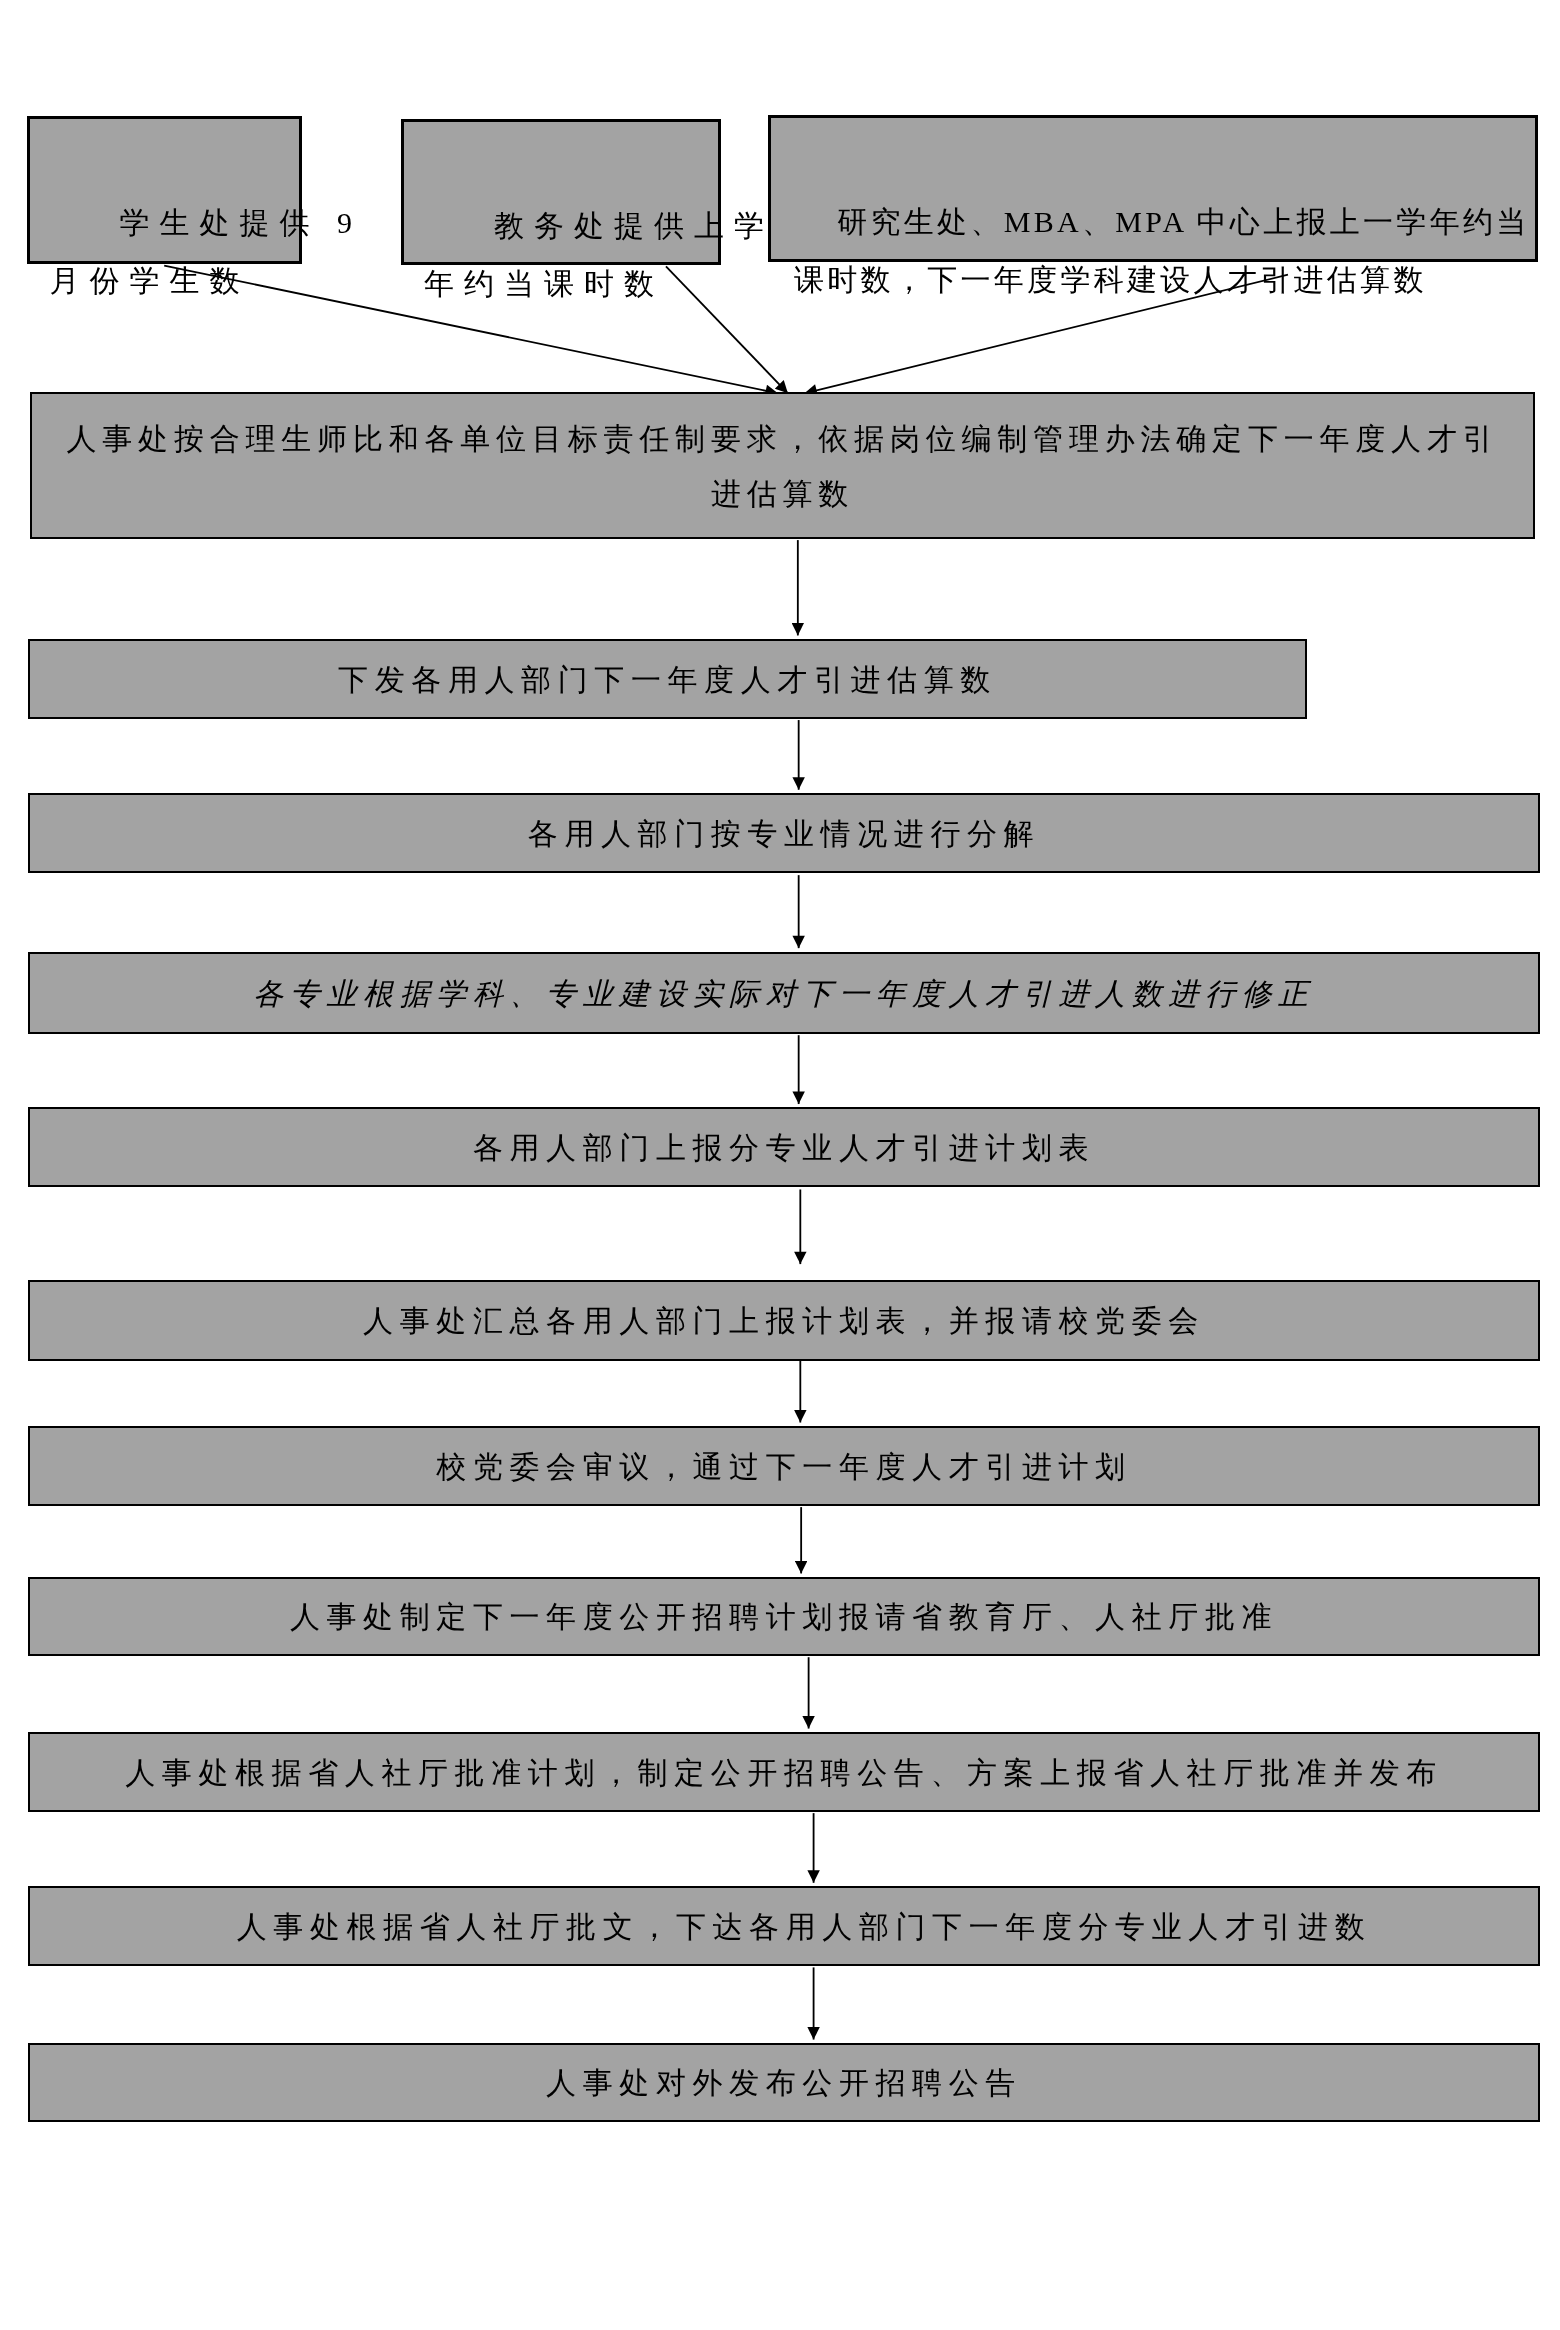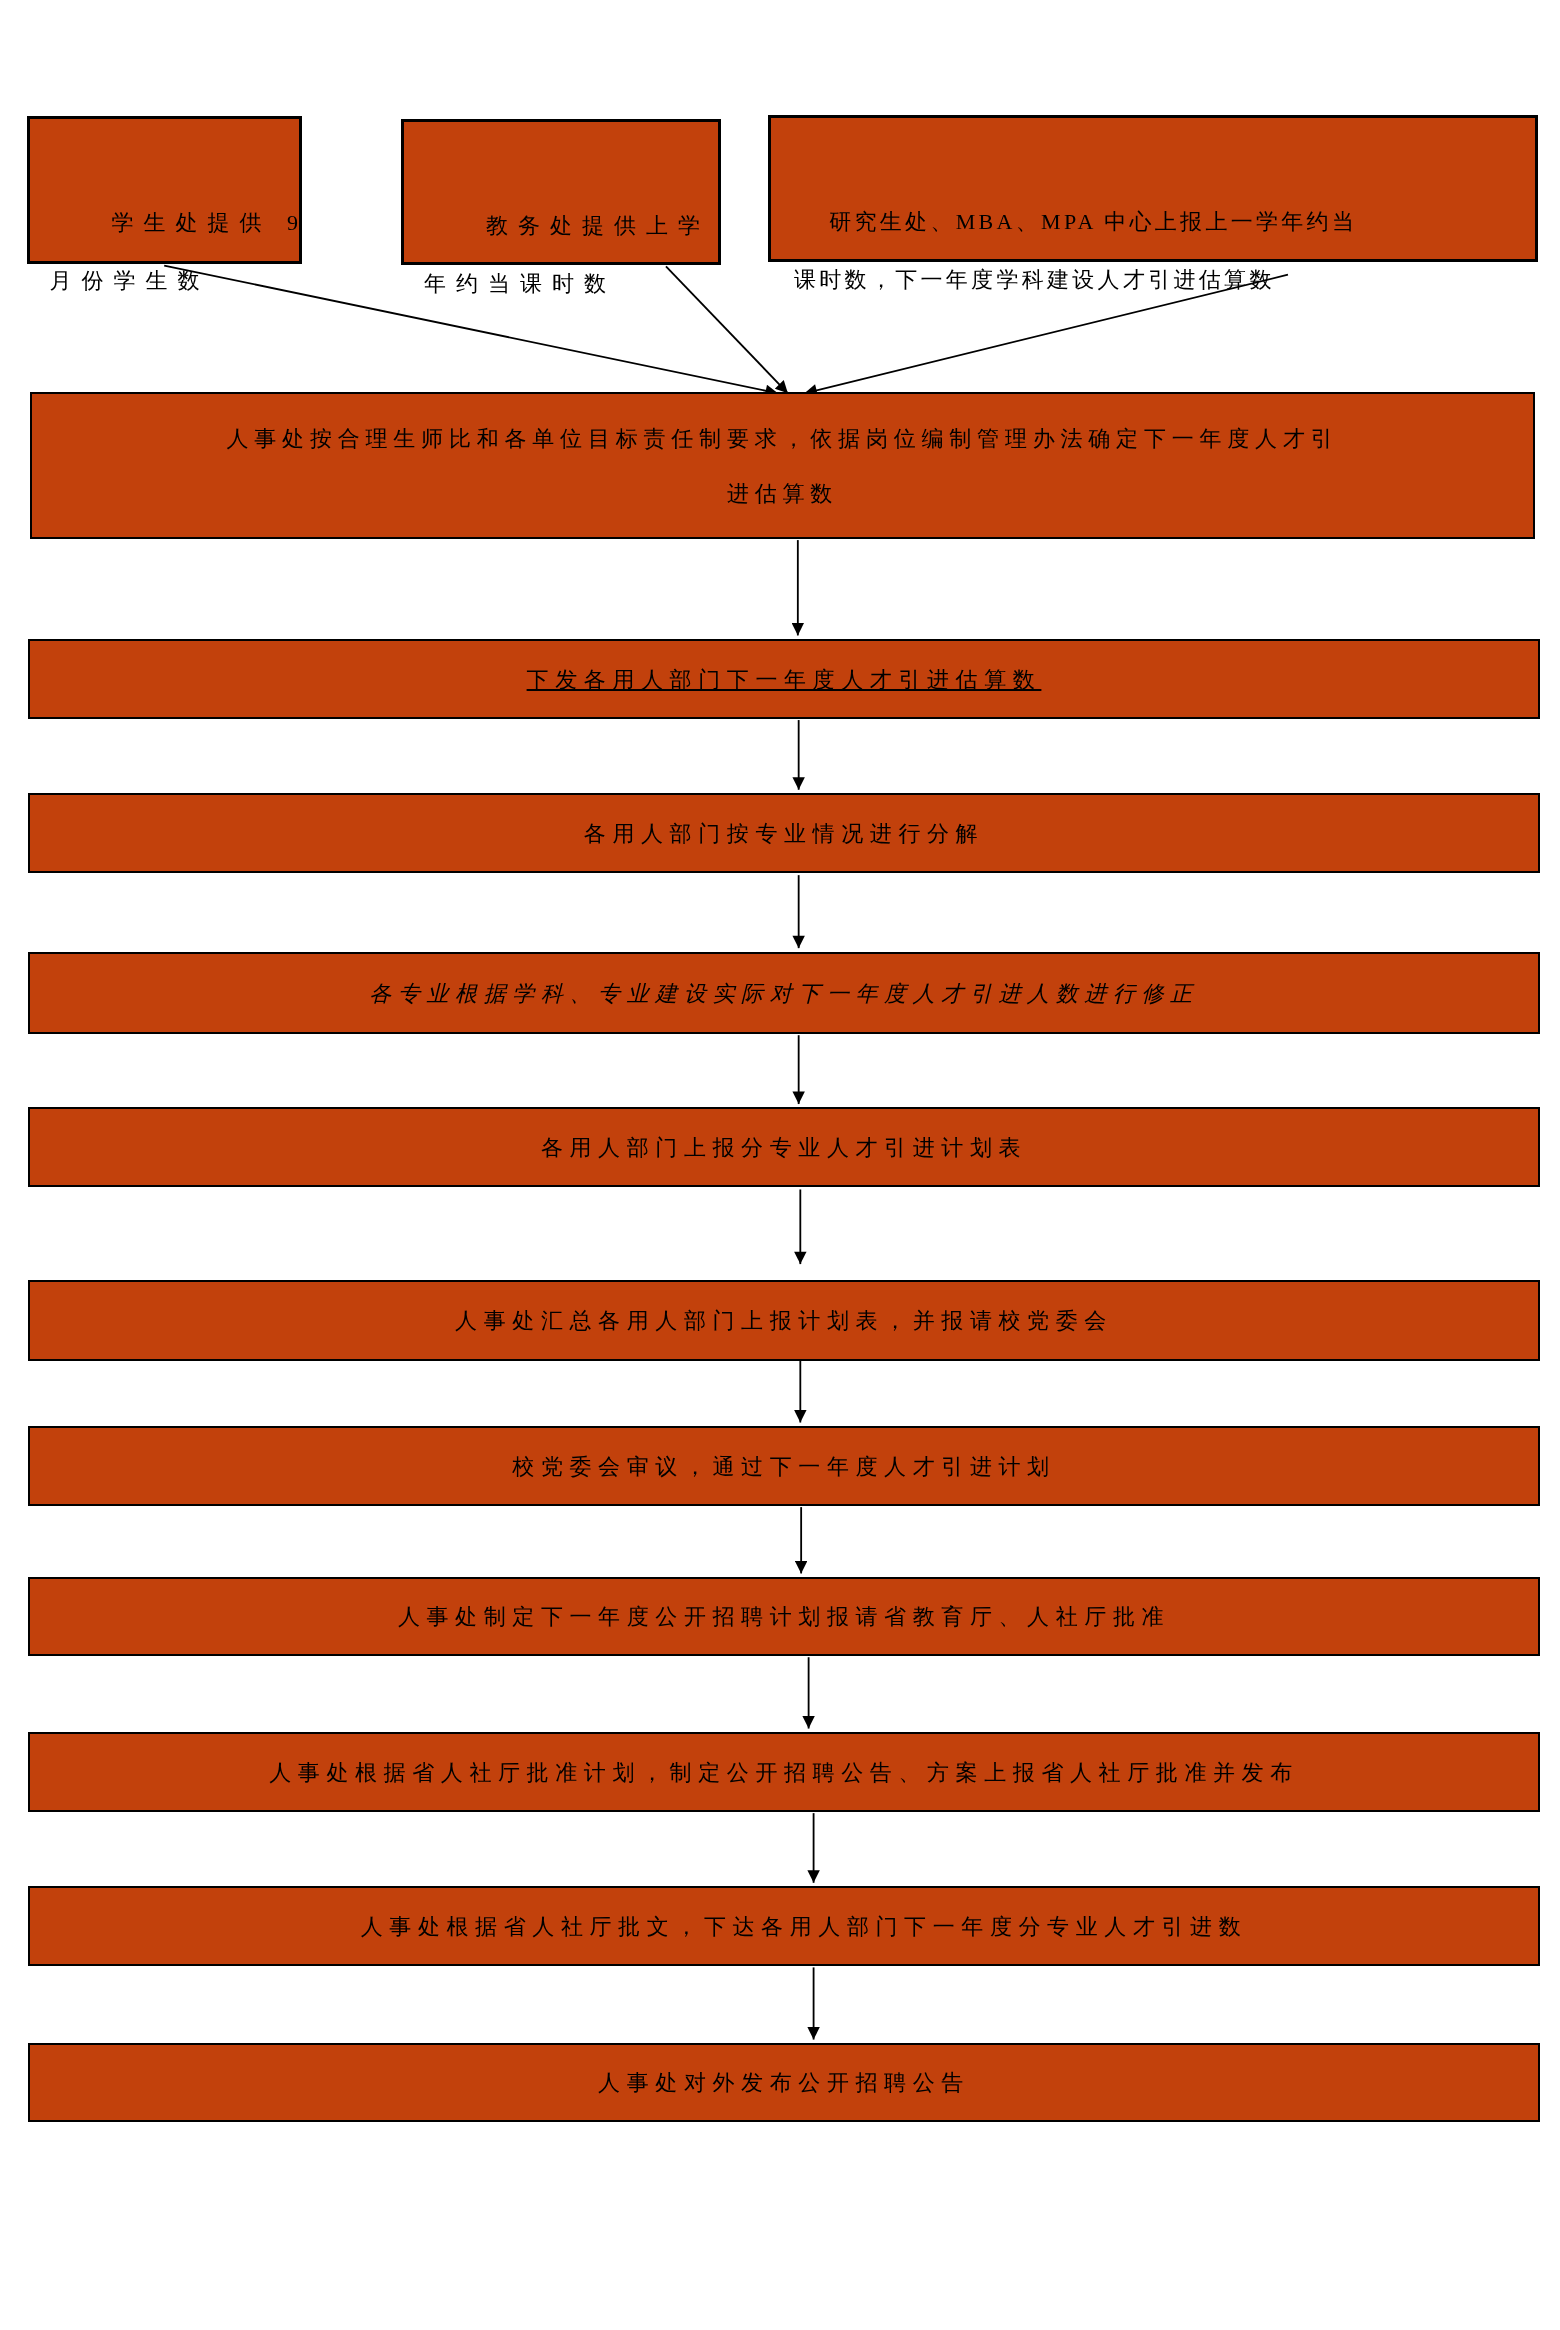--- a/index.html
+++ b/index.html
@@ -13,23 +13,23 @@
   }
   .arrows {
     position: absolute;
     left: 0; top: 0;
     width: 1560px; height: 2330px;
     pointer-events: none;
   }
   .box {
     position: absolute;
     box-sizing: border-box;
-    background: #c2410c;
+    background: #a3a3a3;
     border: 2.5px solid #000000;
-    font-size: 22px;
+    font-size: 30px;
     line-height: 55px;
     white-space: pre;
   }
   .src {
     border-width: 3.3px;
     line-height: 58px;
     letter-spacing: 10px;
     padding: 16.6px 20px;
   }
   #src2 { letter-spacing: 3.3px; padding: 16.6px 23px; }
@@ -39,21 +39,21 @@
     justify-content: center;
     text-align: center;
     letter-spacing: 6.6px;
   }
   #flow0 { letter-spacing: 5.8px; }
   
   #src0  { left: 26.5px;  top: 116px;  width: 275px;  height: 148px; }
   #src1  { left: 401px; top: 119px;  width: 320px;  height: 146px; }
   #src2  { left: 768px; top: 115px;  width: 770px;  height: 147px; }
   #flow0 { left: 30px;  top: 392px;  width: 1505px; height: 147px; }
-  #flow1 { left: 28px;  top: 639px;  width: 1512px; height: 80px; text-decoration: underline; }
+  #flow1 { left: 28px;  top: 639px;  width: 1279px; height: 80px; }
   #flow2 { left: 28px;  top: 793px;  width: 1512px; height: 80px; }
   #flow3 { left: 28px;  top: 952px; width: 1512px; height: 82px; font-style: italic; }
   #flow4 { left: 28px;  top: 1107px; width: 1512px; height: 80px; }
   #flow5 { left: 28px;  top: 1268px; width: 1512px; height: 81px; margin-top: 12px; }
   #flow6 { left: 28px;  top: 1426px; width: 1512px; height: 80px; }
   #flow7 { left: 28px;  top: 1577px; width: 1512px; height: 79px; }
   #flow8 { left: 28px;  top: 1732px; width: 1512px; height: 80px; }
   #flow9 { left: 28px;  top: 1886px; width: 1512px; height: 80px; padding-left: 40px; }
   #flow10{ left: 28px;  top: 2043px; width: 1512px; height: 79px; }
   .arrow-line { stroke: #000000; stroke-width: 2.2; fill: none; }

